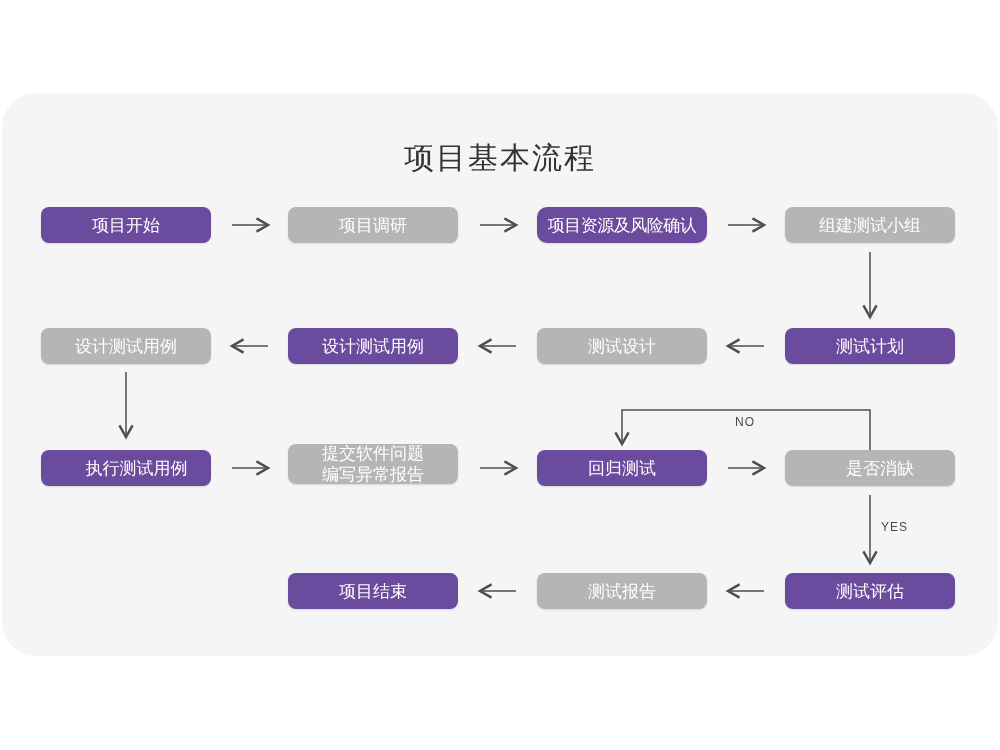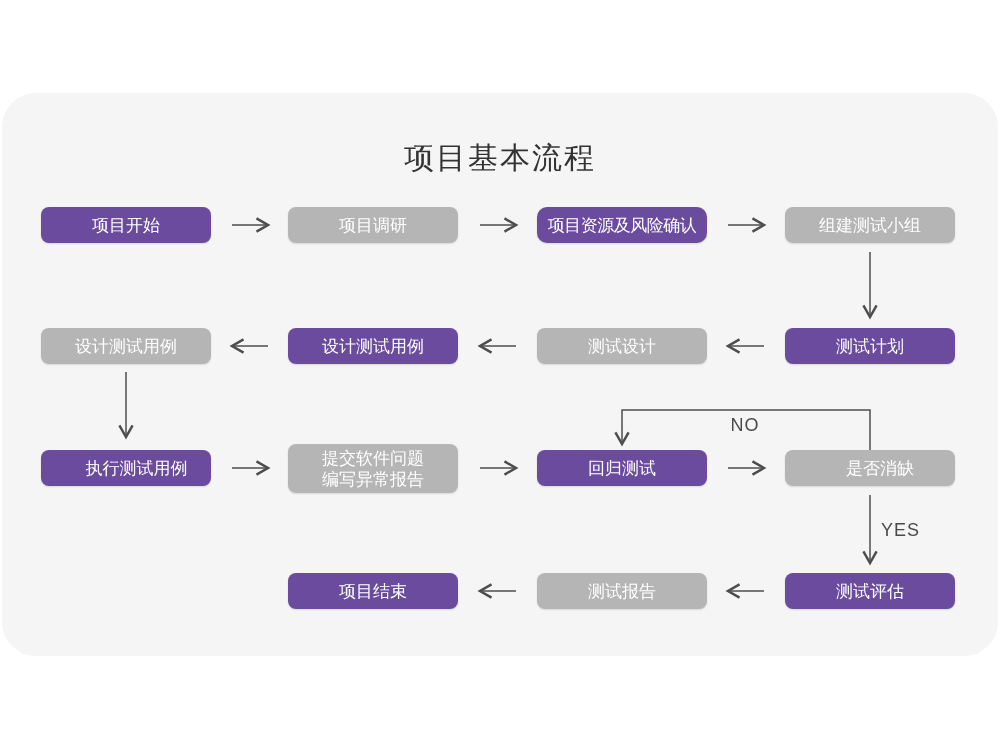--- a/index.html
+++ b/index.html
@@ -84,30 +84,30 @@
 
   .pos-start      { left: 41px;  top: 207px; }
   .pos-research   { left: 288px; top: 207px; }
   .pos-risk       { left: 537px; top: 207px; letter-spacing: -0.5px; border-radius: 10px; }
   .pos-team       { left: 785px; top: 207px; }
   .pos-scripts    { left: 41px;  top: 328px; }
   .pos-cases      { left: 288px; top: 328px; }
   .pos-design     { left: 537px; top: 328px; }
   .pos-plan       { left: 785px; top: 328px; }
   .pos-execute    { left: 41px;  top: 450px; padding-left: 21px; }
-  .pos-issue      { left: 288px; top: 444px; height: 49px; }
+  .pos-issue      { left: 288px; top: 444px; height: 40px; }
   .pos-regression { left: 537px; top: 450px; }
   .pos-resolved   { left: 785px; top: 450px; padding-left: 20px; }
   .pos-end        { left: 288px; top: 573px; }
   .pos-report     { left: 537px; top: 573px; }
   .pos-evaluate   { left: 785px; top: 573px; }
 
   .edge-label {
     position: absolute;
-    font-size: 18px;
+    font-size: 12px;
     color: var(--edge-label-text);
     letter-spacing: 1px;
   }
   .edge-label.no  { left: 715px; top: 415px; width: 60px; text-align: center; }
   .edge-label.yes { left: 881px; top: 520px; }
 </style>
 </head>
 <body>
 
 <div class="stage">

